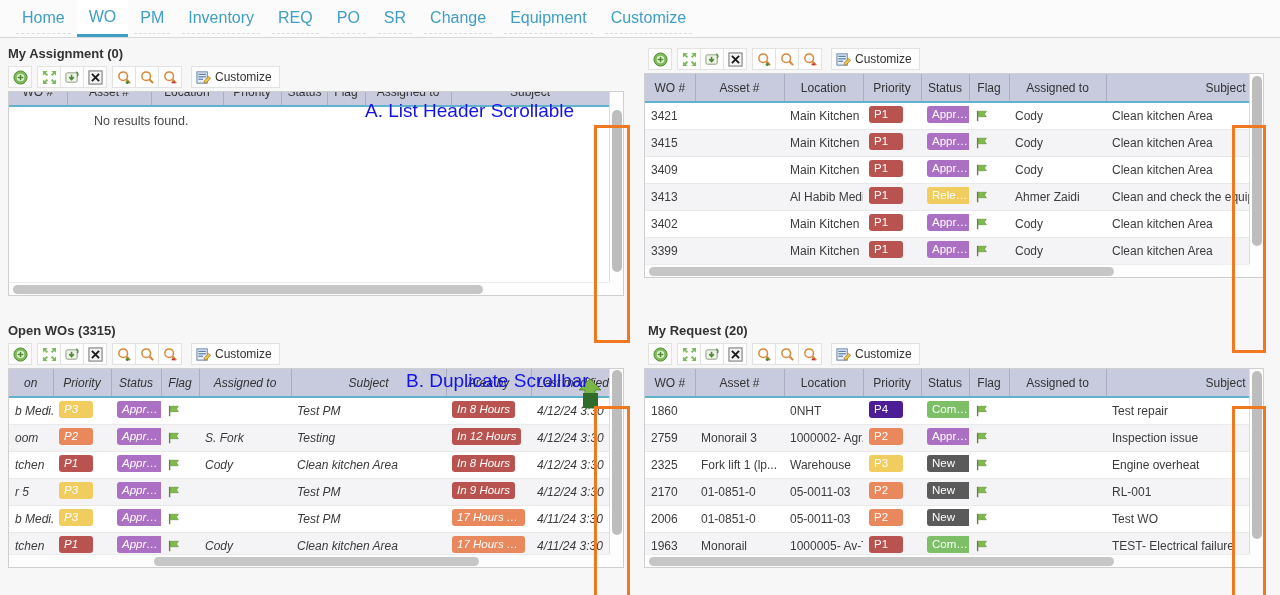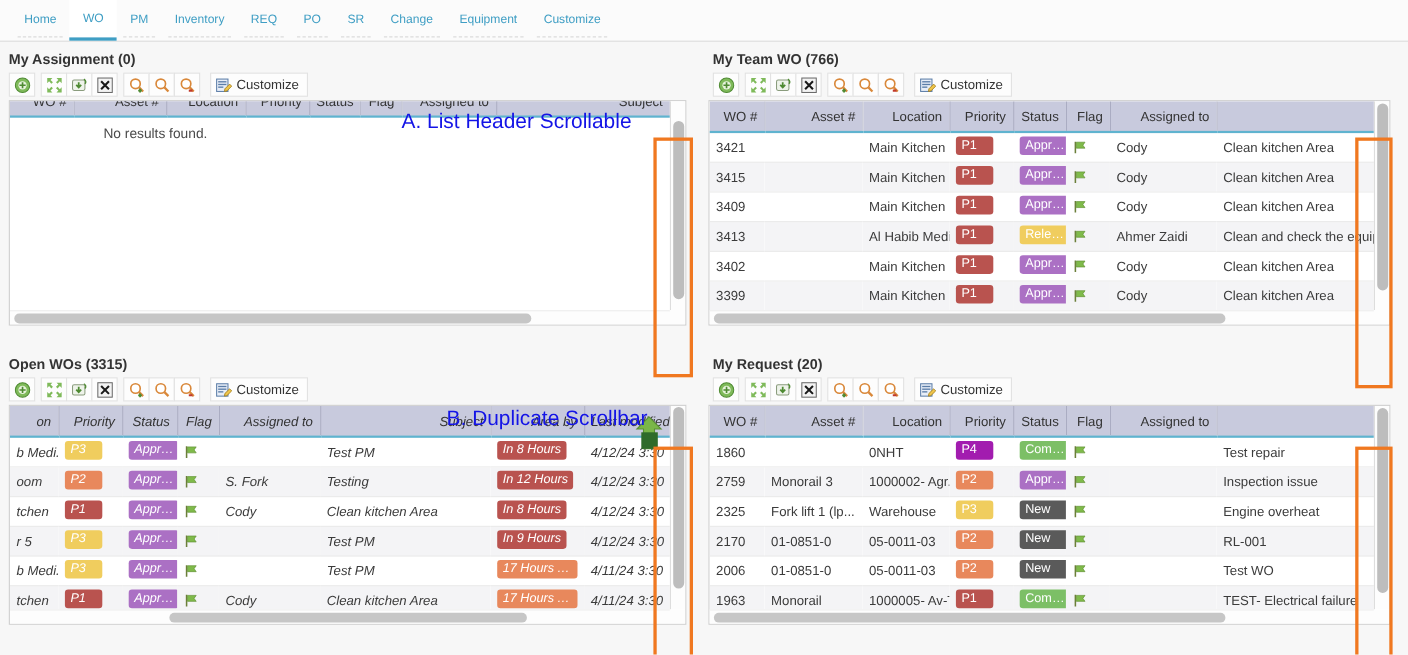--- a/index.html
+++ b/index.html
@@ -21,21 +21,21 @@
     border-bottom: 1px solid #d8d8d8;
     display: flex;
     align-items: stretch;
     padding-left: 10px;
     position: relative;
   }
   .navtab {
     display: flex; align-items: center;
     padding: 0 12px;
     color: #3f9ec4;
-    font-size: 11px;
+    font-size: 16px;
     cursor: pointer;
     position: relative;
     border-bottom: 1px solid transparent;
   }
   .navtab.active {
     color: #3f9ec4;
     background: #fff;
     font-weight: normal;
     border-bottom: 3px solid #3f9ec4;
   }
@@ -111,21 +111,21 @@
   table.gtbl {
     border-collapse: collapse;
     table-layout: fixed;
     font-size: 12px;
   }
   table.gtbl thead th {
     background: #c8cadd;
     color: #333;
     font-size: 12px;
     font-weight: normal;
-    text-align: right;
+    text-align: center;
     padding: 4px 6px;
     border-right: 1px solid #aaacc2;
     border-bottom: 2px solid #5fb3cf;
     white-space: nowrap;
     overflow: hidden;
     vertical-align: middle;
     height: 28px;
   }
   table.gtbl tbody td {
     padding: 3px 6px;
@@ -364,21 +364,20 @@
         <div class="vthumb" style="top:18px; height:162px;"></div>
       </div>
       <div class="hscroll">
         <div class="hthumb" style="left:4px; width:470px;"></div>
       </div>
       <div class="corner"></div>
     </div>
   </div>
 
   <div class="panel" style="left:640px; top:8px; width:640px;">
-    <div class="panel-title">My Team WO (766)</div>
     <div class="toolbar">
         <div class="tgroup">
           <div class="tbtn">
             <span>
               <svg class="ico" width="15" height="15" viewBox="0 0 16 16">
                 <circle cx="8" cy="8" r="7" fill="#7fba5a" stroke="#4e8a32" stroke-width="1"></circle>
                 <circle cx="8" cy="8" r="4" fill="#e8f3dd"></circle>
                 <path d="M8 5v6M5 8h6" stroke="#4e8a32" stroke-width="1.6"></path>
               </svg>
             </span>
@@ -884,21 +883,21 @@
                 <th>Flag</th>
                 <th>Assigned to</th>
                 <th>Subject</th>
               </tr>
             </thead>
           <tbody id="mr-body">
               <tr>
                 <td>1860</td>
                 <td></td>
                 <td>0NHT</td>
-                <td><span class="badge" style="background: #a21caf;">P4</span></td>
+                <td><span class="badge" style="background: #4c1d95;">P4</span></td>
                 <td><span class="badge wide" style="background: rgb(124, 191, 102);">Comp...</span></td>
                 <td><span><svg class="flagico" viewBox="0 0 16 16">
                       <path d="M3 2v12" stroke="#6b7f3a" stroke-width="1.6"></path>
                       <path d="M4 2.6h9l-2.2 3.1L13 8.8H4z" fill="#7fba4a" stroke="#5f9133" stroke-width=".7"></path>
                     </svg></span></td>
                 <td></td>
                 <td>Test repair</td>
               </tr>
               <tr>
                 <td>2759</td>

